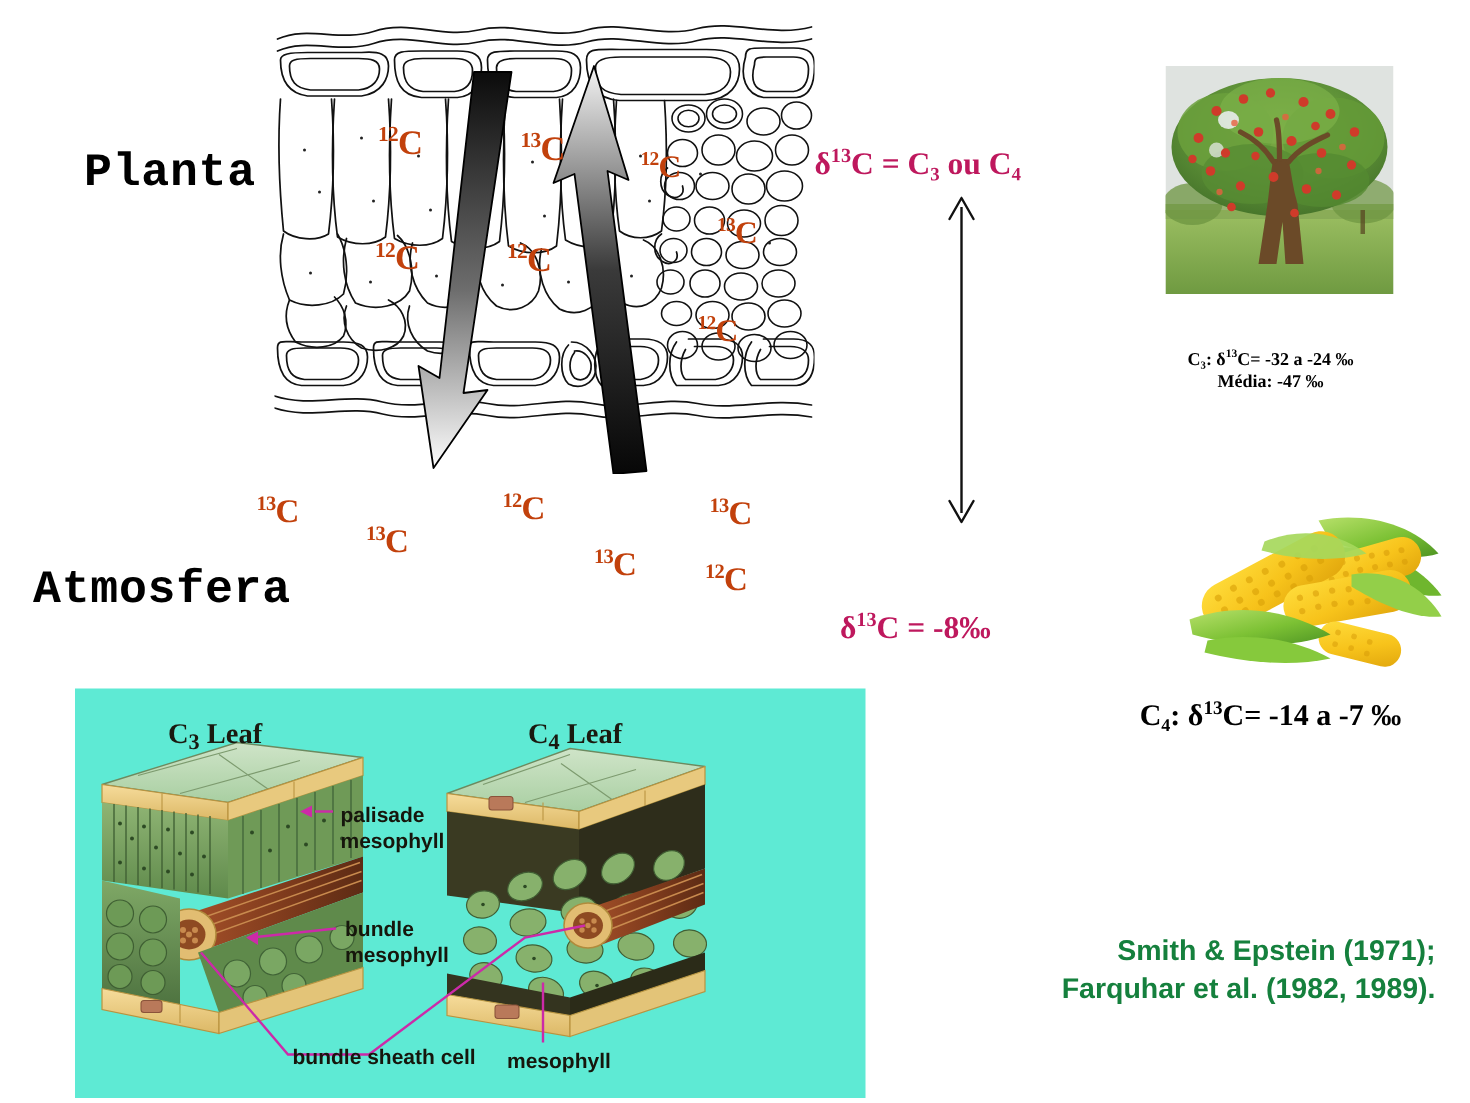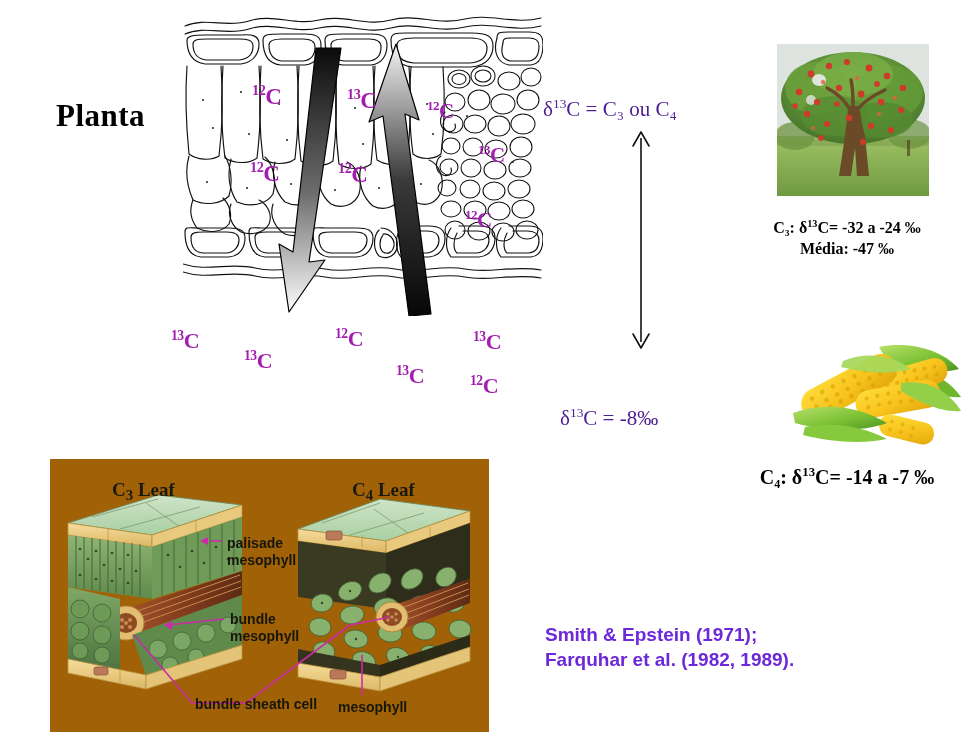--- a/index.html
+++ b/index.html
@@ -14,95 +14,95 @@
     background: #ffffff;
     overflow: hidden;
     font-family: "Liberation Serif", serif;
   }
 
   
   .abs { position: absolute; }
 
   
   .section-label {
-    font-family: Liberation Serif, serif;
+    font-family: Liberation Mono, monospace;
     font-weight: bold;
     color: #000000;
     white-space: nowrap;
   }
   #planta-label  { left: 56px;  top: 98px;  font-size: 31px; letter-spacing: 0.5px; }
   #atmosfera-label { left: 22px; top: 376px; font-size: 31px; letter-spacing: 0.5px; }
 
   
   .iso {
     font-family: "Liberation Serif", serif;
     font-weight: bold;
-    color: #a21caf;
+    color: #c2410c;
     white-space: nowrap;
     line-height: 1;
   }
   .iso .mass {
     font-size: 0.62em;
     vertical-align: super;
     letter-spacing: -0.5px;
   }
   .iso-plant { font-size: 23px; }
   .iso-atm   { font-size: 22px; }
 
   
   .delta {
     font-family: "Liberation Serif", serif;
-    font-weight: normal;
-    color: #4c1d95;
+    font-weight: bold;
+    color: #be185d;
     white-space: nowrap;
   }
   .delta sup { font-size: 0.64em; vertical-align: super; }
 
   #delta-top    { left: 543px; top: 96px;  font-size: 21px; }
   #delta-bottom { left: 560px; top: 361px; font-size: 21px; margin-top: 44px; }
 
   
   #gradient-arrow { left: 630px; top: 130px; width: 22px; height: 220px; }
 
   
   .value-block {
     font-family: "Liberation Serif", serif;
     font-weight: bold;
     color: #000000;
     text-align: center;
     line-height: 1.28;
     white-space: nowrap;
   }
   .value-block sup { font-size: 0.64em; vertical-align: super; }
-  #c3-values { left: 718px; top: 217px; width: 258px; font-size: 16px; }
+  #c3-values { left: 718px; top: 231px; width: 258px; font-size: 12px; }
   #c4-values { left: 718px; top: 464px; width: 258px; font-size: 20px; }
 
   
   #citations {
     left: 545px; top: 622px; width: 412px;
     font-family: "Liberation Sans", sans-serif;
     font-weight: bold;
     font-size: 19px;
     line-height: 1.33;
-    text-align: left;
-    color: #6d28d9;
+    text-align: right;
+    color: #15803d;
     white-space: nowrap;
   }
 
   
   #apple-photo { left: 777px; top: 44px;  width: 152px; height: 152px; }
   #corn-photo  { left: 783px; top: 335px; width: 180px; height: 110px; }
 
   
   #leaf-micrograph { left: 183px; top: 4px; width: 360px; height: 312px; }
 
   
   #leaf-figure {
-    left: 50px; top: 459px; width: 439px; height: 273px;
-    background: #a16207;
+    left: 50px; top: 459px; width: 527px; height: 273px;
+    background: #5eead4;
   }
   .leaf-title {
     position: absolute;
     font-family: "Liberation Serif", serif;
     font-weight: bold;
     color: #1a1a10;
     font-size: 19px;
     white-space: nowrap;
   }
   .leaf-title .sub { font-size: 0.78em; vertical-align: baseline; position: relative; top: 4px; }
@@ -278,20 +278,21 @@
 
     <g>
       <path d="M133,44 L158,44 L126,258 L142,256 L106,308 L96,240 L110,248 Z" fill="url(#arrDown)" stroke="#000" stroke-width="1.2" stroke-linejoin="round"></path>
     </g>
     <g>
       <path d="M213,40 L236,116 L222,110 L248,310 L226,312 L200,112 L186,118 Z" fill="url(#arrUp)" stroke="#000" stroke-width="1.2" stroke-linejoin="round"></path>
     </g>
   </svg>
 
   <div class="abs section-label" id="planta-label">Planta</div>
+  <div class="abs section-label" id="atmosfera-label">Atmosfera</div>
 
   <div class="abs iso iso-plant" style="left:252px;top:83px;">
     <span class="mass">12</span><span>C</span>
   </div>
   <div class="abs iso iso-plant" style="left:347px;top:87px;">
     <span class="mass">13</span><span>C</span>
   </div>
   <div class="abs iso iso-plant" style="left:427px;top:99px;font-size:21px;">
     <span class="mass">12</span><span>C</span>
   </div>

